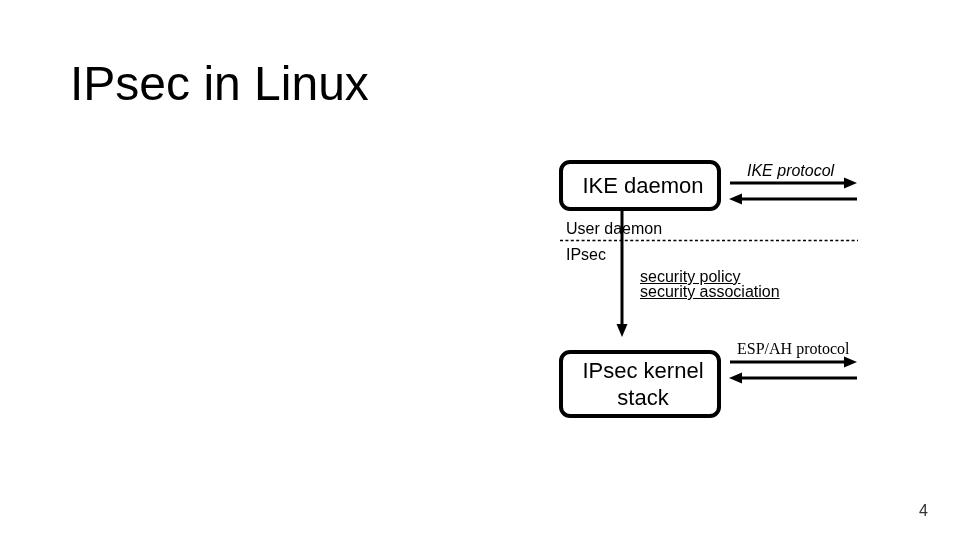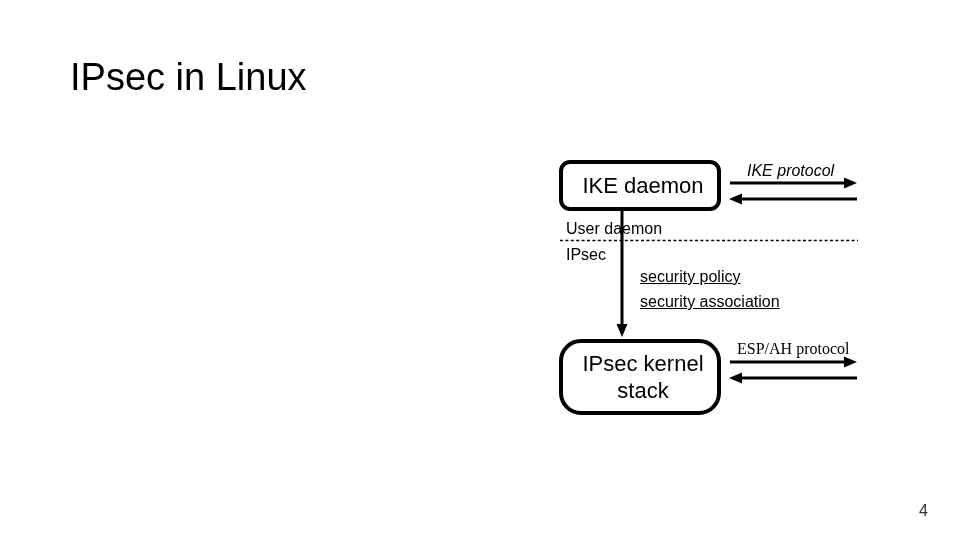--- a/index.html
+++ b/index.html
@@ -14,21 +14,21 @@
     background: #ffffff;
     overflow: hidden;
     font-family: "Liberation Sans", sans-serif;
     color: #000000;
   }
   .title {
     position: absolute;
     left: 70px;
     top: 56px;
     margin: 0;
-    font-size: 38px;
+    font-size: 48px;
     font-weight: 400;
     letter-spacing: 0px;
     color: #000000;
     white-space: nowrap;
   }
   .box {
     position: absolute;
     box-sizing: border-box;
     border: 4px solid #000000;
     border-radius: 11px;
@@ -42,41 +42,40 @@
     padding-left: 6px;
   }
   .box-ike {
     left: 559px;
     top: 160px;
     width: 162px;
     height: 51px;
   }
   .box-stack {
     left: 559px;
-    top: 339px;
+    top: 350px;
     width: 162px;
-    height: 76px;
-    border-radius: 22px;
+    height: 68px;
   }
   .prewrap {
     white-space: pre-line;
   }
   .lbl {
     position: absolute;
     font-size: 16px;
     line-height: 16px;
     white-space: nowrap;
     color: #000000;
   }
   .lbl-ike-protocol      { left: 747px; top: 163px; font-style: italic; }
   .lbl-esp-protocol      { left: 737px; top: 341px; font-family: Liberation Serif, serif; }
   .lbl-user-space        { left: 566px; top: 221px; }
   .lbl-kernel            { left: 566px; top: 247px; }
   .lbl-security-policy   { left: 640px; top: 269px; text-decoration: underline; }
-  .lbl-security-assoc    { left: 640px; top: 294px; text-decoration: underline; }
+  .lbl-security-assoc    { left: 640px; top: 284px; text-decoration: underline; }
   .overlay {
     position: absolute;
     left: 0;
     top: 0;
     pointer-events: none;
   }
   .overlay line {
     stroke: #000000;
     stroke-width: 3;
   }

